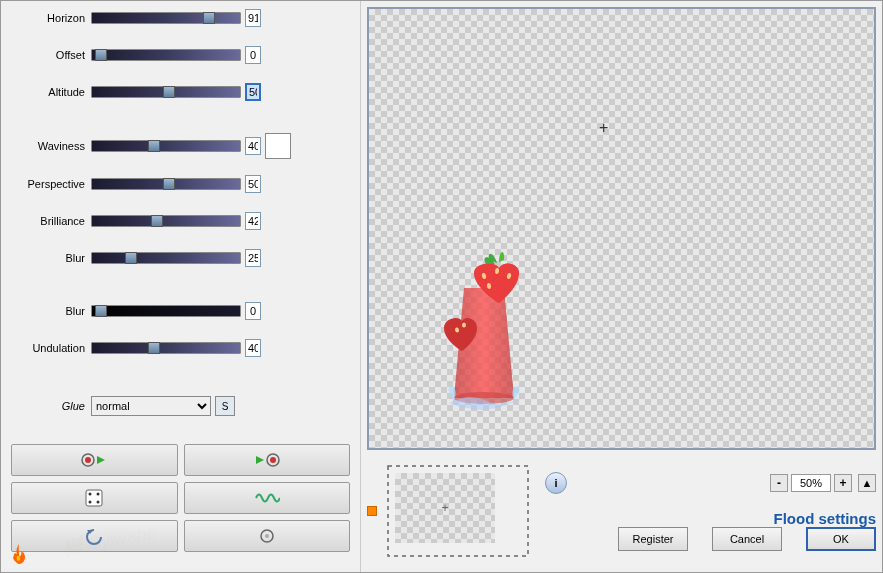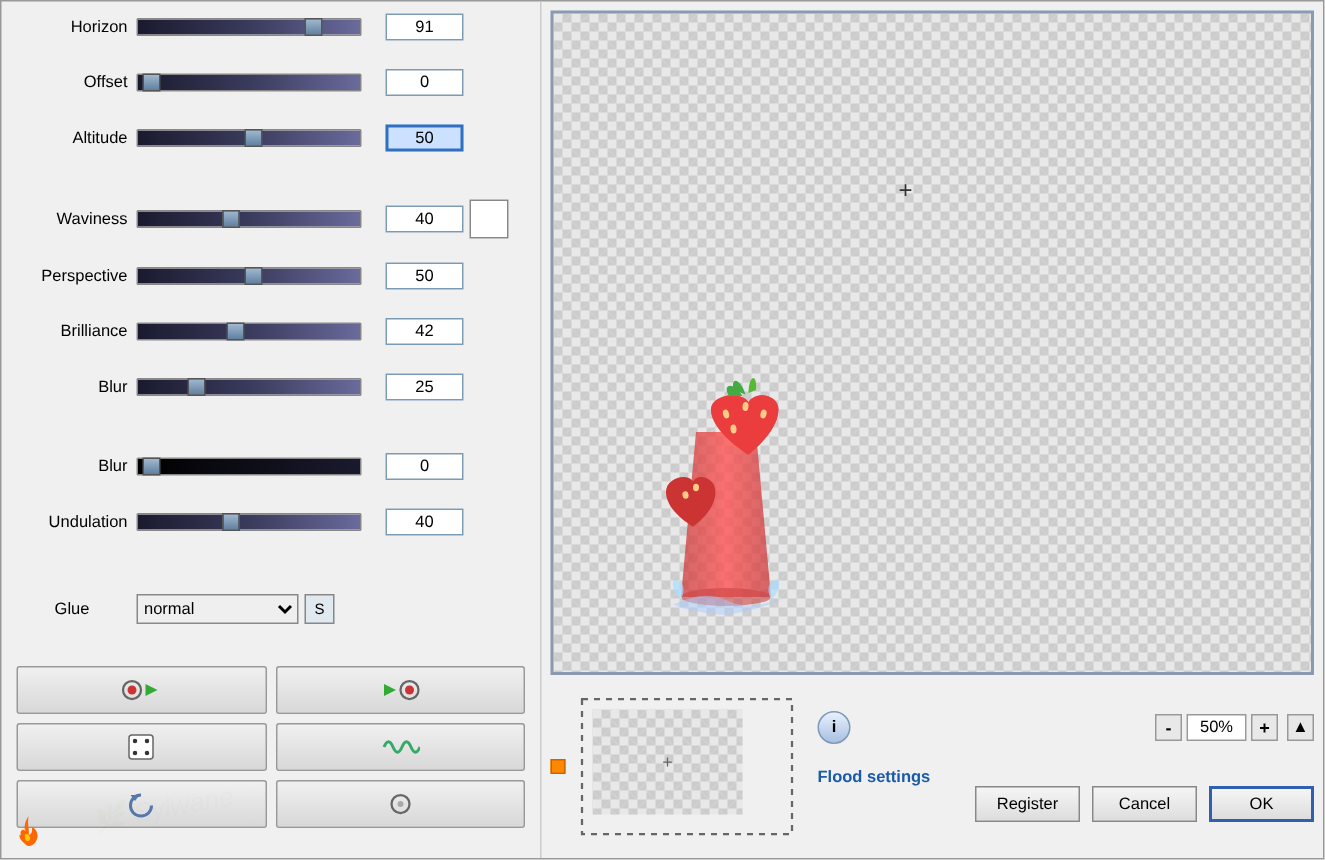--- a/index.html
+++ b/index.html
@@ -70,27 +70,27 @@
     .slider-thumb {
       position: absolute;
       top: -1px;
       width: 12px;
       height: 12px;
       background: linear-gradient(to bottom, #a0b8d0, #6080a0);
       border: 1px solid #555;
       cursor: pointer;
     }
     .param-value {
-      width: 52px;
+      width: 16px;
       height: 18px;
       border: 1px solid #7a9ab5;
       background: #fff;
       text-align: center;
       font-size: 11px;
-      margin-left: 16px;
+      margin-left: 4px;
       padding: 0 2px;
     }
     .param-value.active {
       background: #cce0ff;
       border: 2px solid #3070c0;
     }
     .section-gap {
       height: 8px;
     }
     .color-box {
@@ -164,23 +164,23 @@
       height: 18px;
       background: #e8e8e8;
       border: 1px solid #999;
       cursor: pointer;
       display: flex;
       align-items: center;
       justify-content: center;
     }
     .flood-settings {
       color: #1a5aaa;
-      font-size: 11px;
+      font-size: 15px;
       font-weight: bold;
-      text-align: left;
+      text-align: right;
       margin-top: 10px;
     }
     .dialog-btn {
       width: 70px;
       height: 24px;
       background: linear-gradient(to bottom, #f5f5f5, #ddd);
       border: 1px solid #888;
       cursor: pointer;
       font-size: 11px;
     }
@@ -188,26 +188,27 @@
       border: 2px solid #3060b0;
     }
     .glue-row {
       display: flex;
       align-items: center;
       margin-top: 4px;
       margin-bottom: 8px;
     }
     .glue-label {
       width: 80px;
-      text-align: center;
+      text-align: right;
       padding-right: 6px;
       font-size: 11px;
+      font-style: italic;
     }
     .glue-select {
-      width: 108px;
+      width: 120px;
       height: 20px;
       font-size: 11px;
       border: 1px solid #888;
     }
     .glue-icon-btn {
       width: 20px;
       height: 20px;
       background: #e0e8f0;
       border: 1px solid #888;
       cursor: pointer;
@@ -508,21 +509,21 @@
             <div style="display:flex;align-items:center;gap:3px;margin-left:auto;">
               <div class="zoom-btn">-</div>
               <input class="zoom-value" value="50%" style="">
               <div class="zoom-btn">+</div>
             </div>
             <div class="up-btn">▲</div>
           </div>
 
           <div class="flood-settings">Flood settings</div>
 
-          <div style="display:flex;gap:8px;justify-content:flex-end;margin-top:auto;">
+          <div style="display:flex;gap:24px;justify-content:flex-end;margin-top:auto;">
             <button class="register-btn">Register</button>
             <button class="dialog-btn">Cancel</button>
             <button class="dialog-btn ok">OK</button>
           </div>
         </div>
 
       </div>
     </div>
   </div>
 </div>

